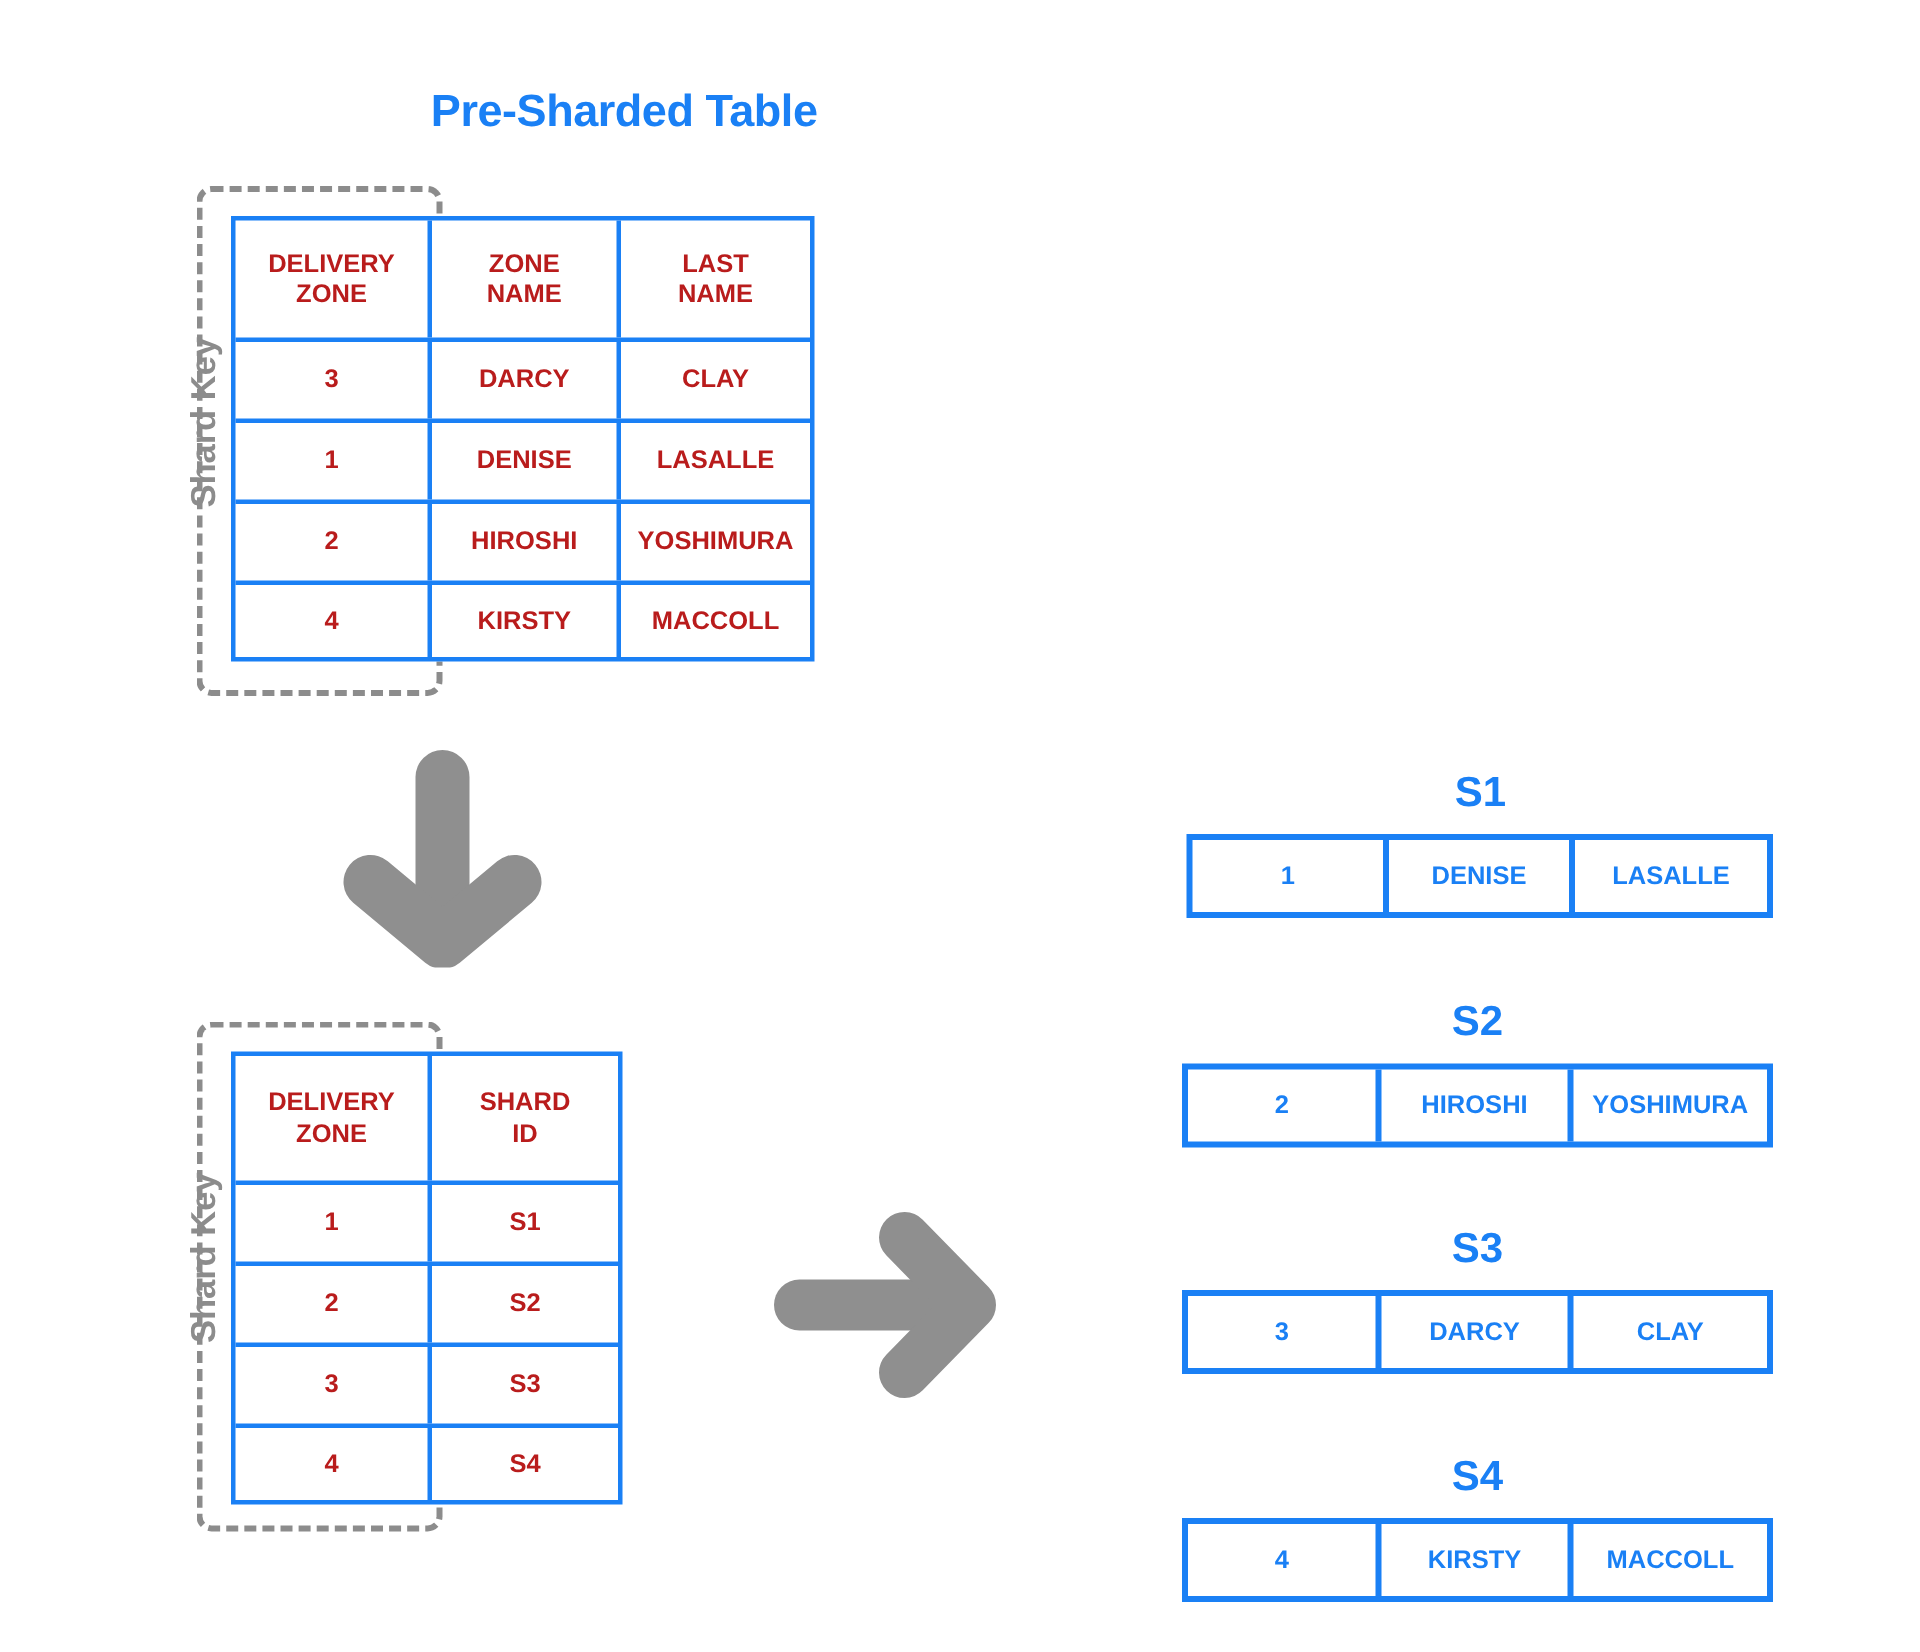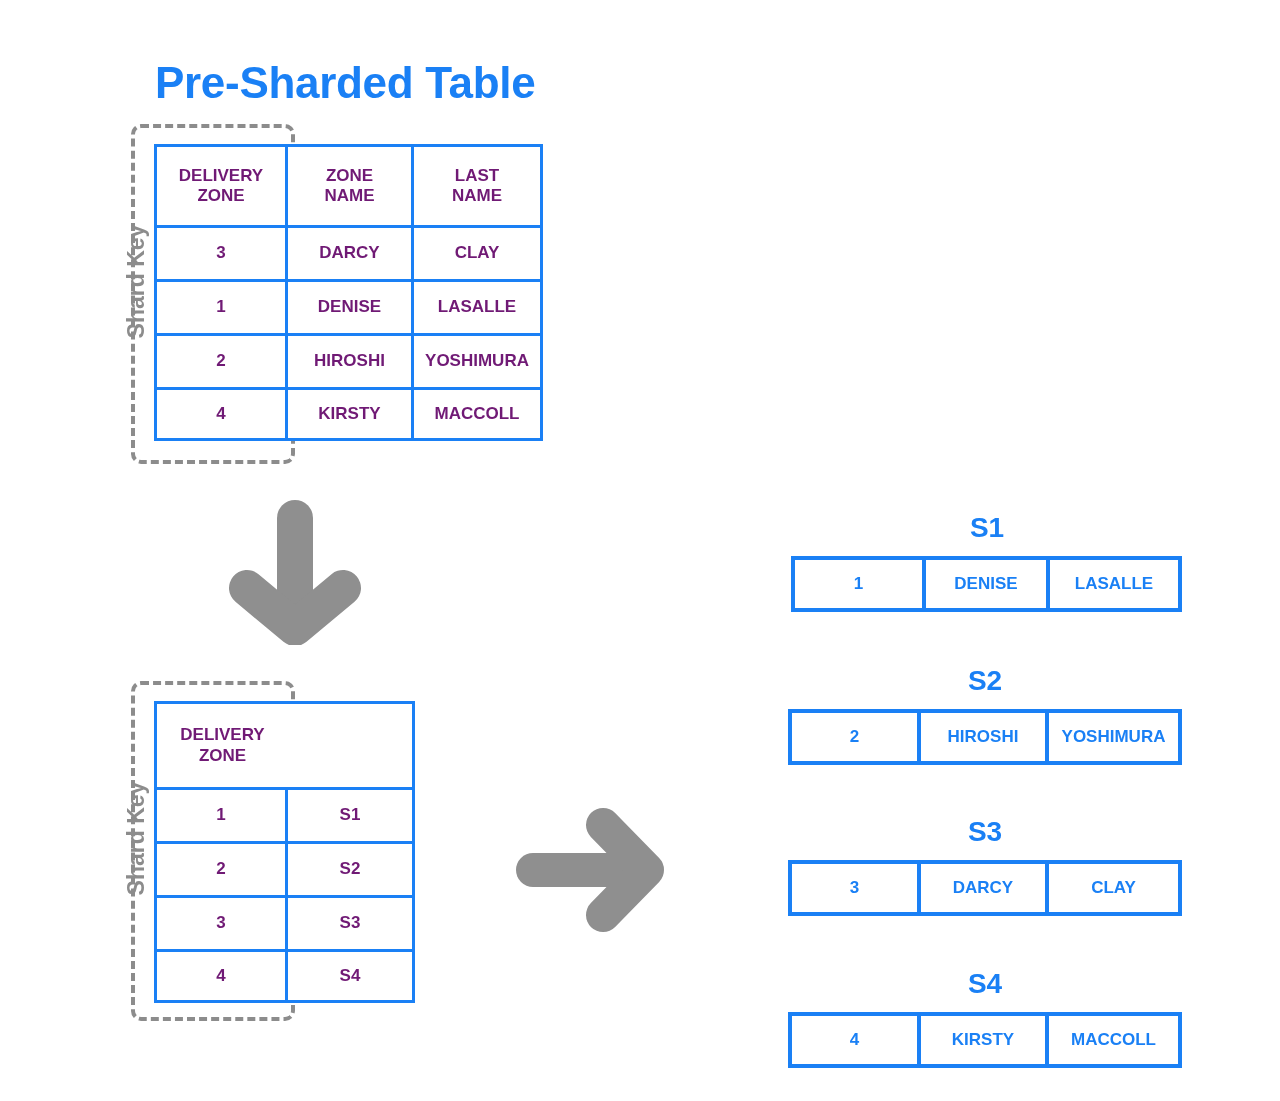--- a/index.html
+++ b/index.html
@@ -16,22 +16,22 @@
     -webkit-font-smoothing: antialiased;
   }
 
   .abs { position: absolute; }
 
   
   .diagram-title {
     left: 155px;
     top: 58px;
     width: 390px;
-    text-align: left;
-    font-size: 44px;
+    text-align: right;
+    font-size: 30px;
     font-weight: bold;
     color: #1a80f5;
     letter-spacing: -0.3px;
   }
 
   
   .shardkey-box {
     border: 4px dashed #8c8c8c;
     border-radius: 10px;
     box-sizing: border-box;
@@ -62,21 +62,21 @@
     box-sizing: border-box;
   }
   .grow:last-child { border-bottom: none; }
   .gcell {
     display: flex;
     align-items: center;
     justify-content: center;
     text-align: center;
     box-sizing: border-box;
     border-right: 3px solid #1a80f5;
-    color: #701a75;
+    color: #b91c1c;
     font-weight: bold;
     font-size: 17px;
     line-height: 1.18;
     padding: 0 2px;
     white-space: pre-line;
   }
   .gcell:last-child { border-right: none; }
   .grow.header .gcell { font-size: 17px; }
 
   
@@ -169,20 +169,22 @@
 
 <div class="abs" style="left:56px; top:825px; width:160px; height:30px;">
   <div class="shardkey-label">Shard Key</div>
 </div>
 
 <div class="abs gtable" style="left:154px; top:701px; width:261px; height:302px;">
 
   <div class="grow header" style="flex:0 0 86px;">
     <div class="gcell" style="flex:0 0 131px;">DELIVERY
 ZONE</div>
+    <div class="gcell" style="flex:1 1 auto;">SHARD
+ID</div>
   </div>
 
   <div class="grow" style="flex:0 0 54px;">
     <div class="gcell" style="flex:0 0 131px;">1</div>
     <div class="gcell" style="flex:1 1 auto;">S1</div>
   </div>
 
   <div class="grow" style="flex:0 0 54px;">
     <div class="gcell" style="flex:0 0 131px;">2</div>
     <div class="gcell" style="flex:1 1 auto;">S2</div>

